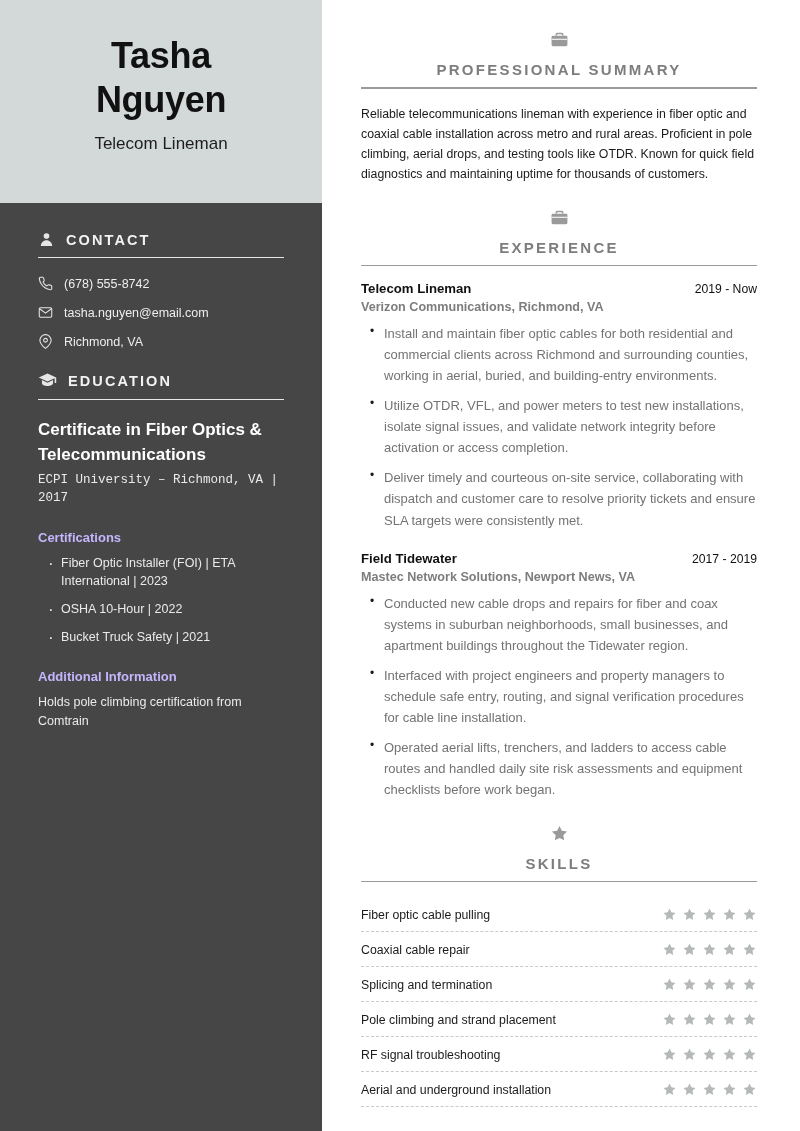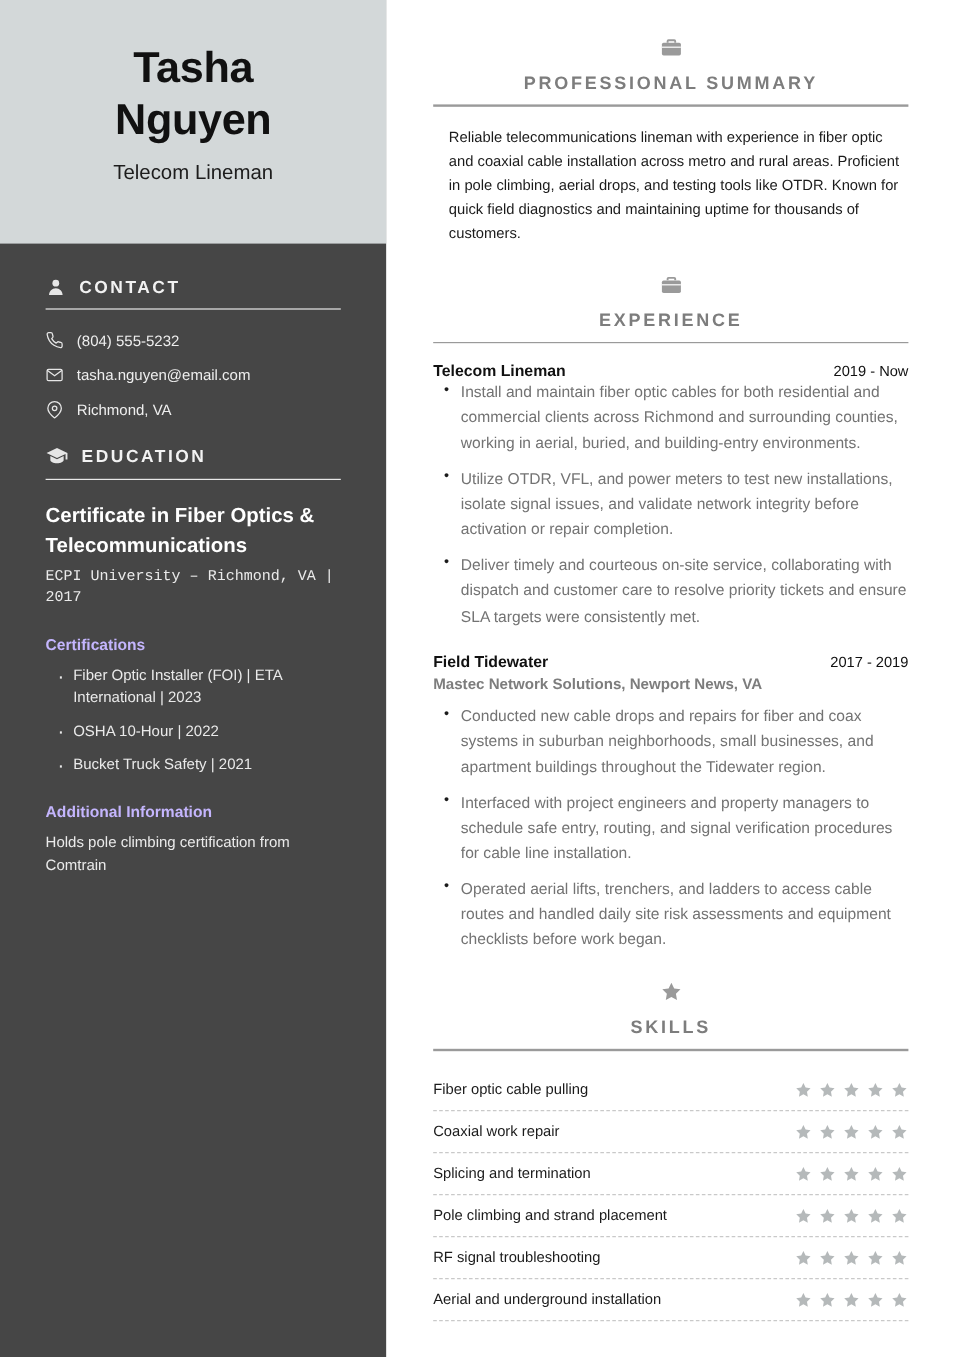--- a/index.html
+++ b/index.html
@@ -165,21 +165,20 @@
     height: 1.5px;
     background: #9a9a9a;
     margin-top: 9px;
     margin-bottom: 15px;
   }
 
   .summary-text {
     font-size: 12.3px;
     color: #1b1b1b;
     line-height: 1.63;
-    margin-left: 13px;
   }
 
   .job { margin-bottom: 20px; }
 
   .job-head {
     display: flex;
     justify-content: space-between;
     align-items: baseline;
   }
 
@@ -268,21 +267,21 @@
           <span class="side-head-title">CONTACT</span>
         </div>
         <div class="side-rule"></div>
 
         <div class="contact-row">
           <span>
             <svg class="icon-svg" width="15" height="15" viewBox="0 0 24 24" fill="none" stroke="#e6e6e6" stroke-width="1.7" stroke-linecap="round" stroke-linejoin="round">
               <path d="M22 16.9v3a2 2 0 0 1-2.2 2 19.8 19.8 0 0 1-8.6-3.1 19.5 19.5 0 0 1-6-6A19.8 19.8 0 0 1 2.1 4.2 2 2 0 0 1 4.1 2h3a2 2 0 0 1 2 1.7c.1 1 .4 1.9.7 2.8a2 2 0 0 1-.5 2.1L8.1 9.9a16 16 0 0 0 6 6l1.3-1.2a2 2 0 0 1 2.1-.5c.9.3 1.8.6 2.8.7a2 2 0 0 1 1.7 2z"></path>
             </svg>
           </span>
-          <span class="contact-text">(804) 555-5232</span>
+          <span class="contact-text">(678) 555-8742</span>
         </div>
 
         <div class="contact-row">
           <span>
             <svg class="icon-svg" width="15" height="15" viewBox="0 0 24 24" fill="none" stroke="#e6e6e6" stroke-width="1.7" stroke-linecap="round" stroke-linejoin="round">
               <rect x="2" y="4.5" width="20" height="15" rx="2"></rect>
               <path d="M2.5 6l9.5 7 9.5-7"></path>
             </svg>
           </span>
           <span class="contact-text">tasha.nguyen@email.com</span>
@@ -356,23 +355,24 @@
         </span>
         <span class="main-head-title">EXPERIENCE</span>
       </div>
       <div class="main-rule"></div>
 
       <div class="job">
         <div class="job-head">
           <span class="job-role">Telecom Lineman</span>
           <span class="job-dates">2019 - Now</span>
         </div>
+        <div class="job-company">Verizon Communications, Richmond, VA</div>
         <ul class="bullets">
           <li>Install and maintain fiber optic cables for both residential and commercial clients across Richmond and surrounding counties, working in aerial, buried, and building-entry environments.</li>
-          <li>Utilize OTDR, VFL, and power meters to test new installations, isolate signal issues, and validate network integrity before activation or repair completion.</li>
+          <li>Utilize OTDR, VFL, and power meters to test new installations, isolate signal issues, and validate network integrity before activation or access completion.</li>
           <li>Deliver timely and courteous on-site service, collaborating with dispatch and customer care to resolve priority tickets and ensure SLA targets were consistently met.</li>
         </ul>
       </div>
 
       <div class="job">
         <div class="job-head">
           <span class="job-role">Field Tidewater</span>
           <span class="job-dates">2017 - 2019</span>
         </div>
         <div class="job-company">Mastec Network Solutions, Newport News, VA</div>
@@ -420,21 +420,21 @@
                 </svg>
               </span>
               <span>
                 <svg width="15" height="15" viewBox="0 0 24 24" fill="#b5b9ba">
                   <path d="M12 2.5l2.95 5.98 6.6.96-4.78 4.65 1.13 6.57L12 17.56l-5.9 3.1 1.13-6.57L2.45 9.44l6.6-.96z"></path>
                 </svg>
               </span>
             </span>
           </div>
           <div class="skill-row">
-            <span class="skill-name">Coaxial work repair</span>
+            <span class="skill-name">Coaxial cable repair</span>
             <span class="stars">
               <span>
                 <svg width="15" height="15" viewBox="0 0 24 24" fill="#b5b9ba">
                   <path d="M12 2.5l2.95 5.98 6.6.96-4.78 4.65 1.13 6.57L12 17.56l-5.9 3.1 1.13-6.57L2.45 9.44l6.6-.96z"></path>
                 </svg>
               </span>
               <span>
                 <svg width="15" height="15" viewBox="0 0 24 24" fill="#b5b9ba">
                   <path d="M12 2.5l2.95 5.98 6.6.96-4.78 4.65 1.13 6.57L12 17.56l-5.9 3.1 1.13-6.57L2.45 9.44l6.6-.96z"></path>
                 </svg>

